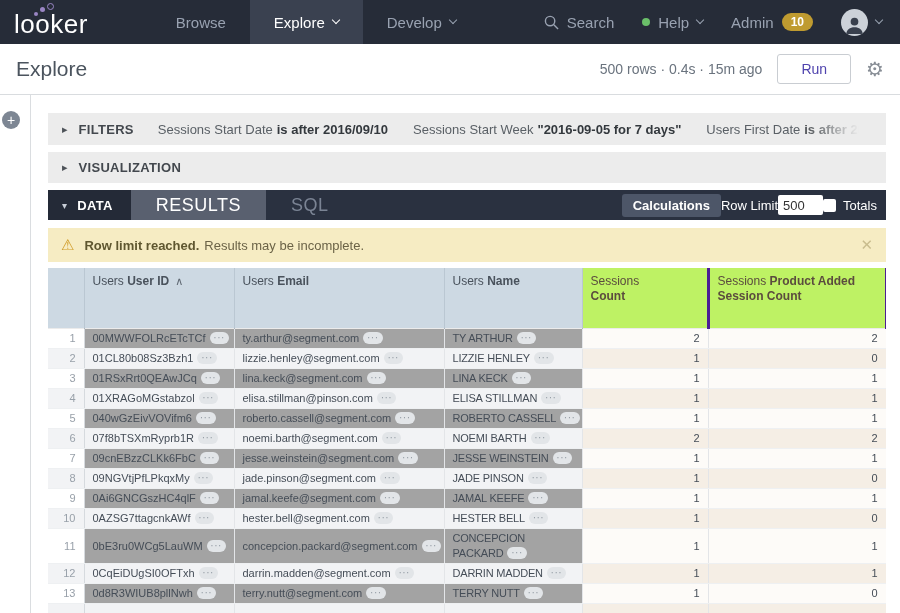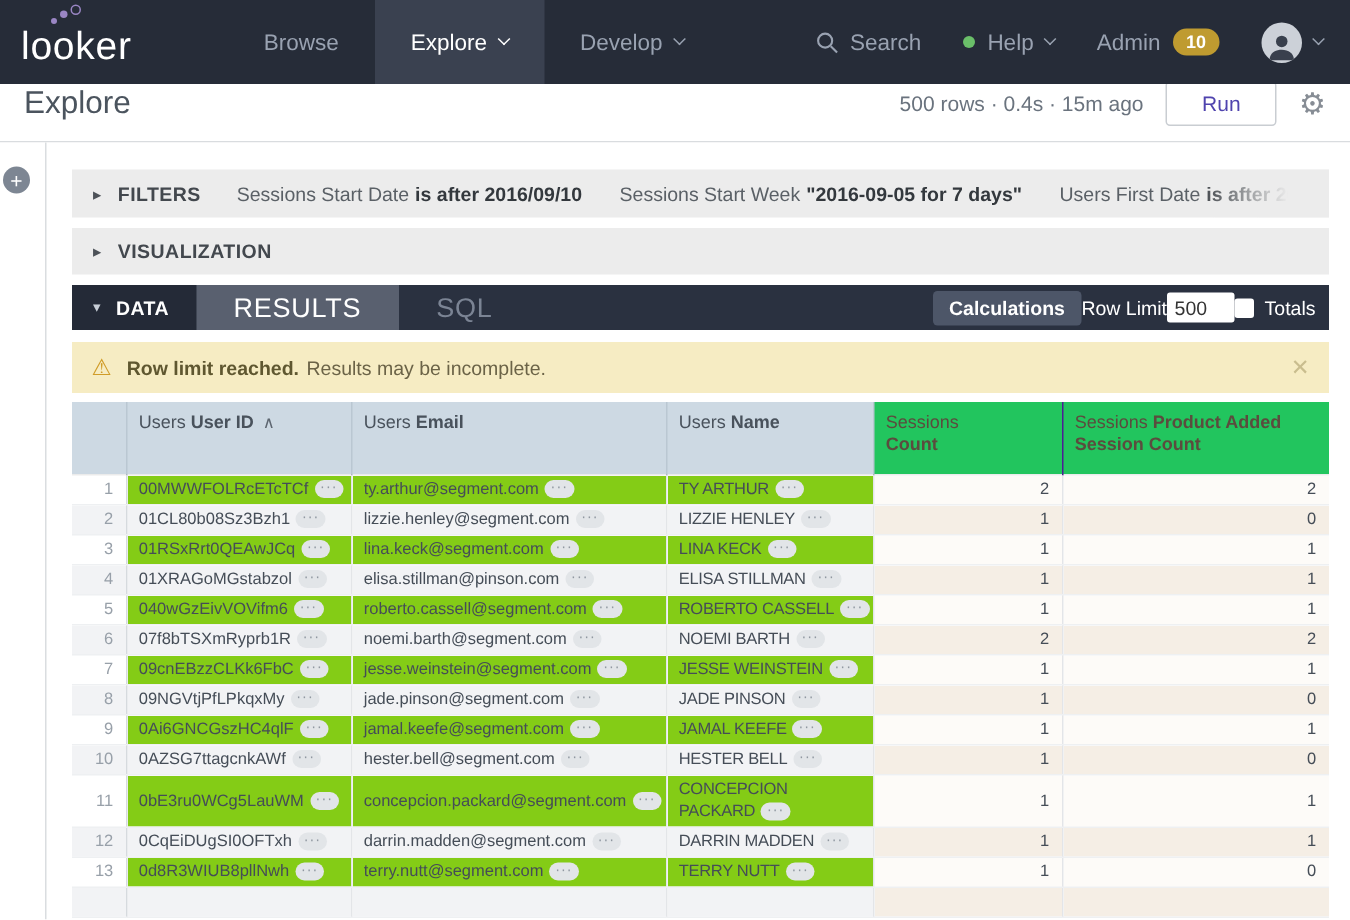--- a/index.html
+++ b/index.html
@@ -5,21 +5,21 @@
   * { box-sizing: border-box; margin: 0; padding: 0; }
   html,body { width:900px; height:613px; }
   body {
     font-family:"Liberation Sans", sans-serif;
     background:#fff; overflow:hidden; position:relative;
     color:#444c55;
   }
   .glyph { font-family:"DejaVu Sans", sans-serif; }
 
   
-  .topnav { position:absolute; top:0; left:0; right:0; height:56px;
+  .topnav { position:absolute; top:0; left:0; right:0; height:44px;
     background:#262c38; display:flex; align-items:stretch; z-index:5; }
   .logo { display:flex; align-items:center; padding:0 34px 0 14px; position:relative; cursor:pointer; }
   .logo-text { color:#fff; font-size:26px; letter-spacing:.5px; line-height:1; padding-top:4px;}
   .bubble { position:absolute; border-radius:50%; background:#9a86c4; }
   .b1 { width:5px; height:5px; left:40px; top:7px; }
   .b2 { width:7px; height:7px; left:47px; top:3px; background:transparent; border:1.5px solid #9a86c4; }
   .b3 { width:4px; height:4px; left:34px; top:12px; }
   .nav-items { display:flex; align-items:stretch; margin-left:30px; }
   .nav-item { display:flex; align-items:center; gap:8px; padding:12px 24px;
     color:#99a2b1; font-size:15px; cursor:pointer; }
@@ -88,37 +88,37 @@
   .warning { position:absolute; left:48px; right:14px; top:133px; height:34px;
     background:#f6ecc3; display:flex; align-items:center; padding:0 13px;
     font-size:13px; color:#6b6347; }
   .warn-icon { color:#d09c28; font-size:15px; margin-right:10px; line-height:1; }
   .warn-bold { font-weight:bold; color:#5f5730; margin-right:5px; }
   .warn-close { margin-left:auto; color:#c9bd8e; font-size:15px; cursor:pointer; }
 
   
   .table-wrap { position:absolute; left:48px; top:173px; width:838px; bottom:0; overflow:hidden; }
   table { border-collapse:collapse; table-layout:fixed; width:838px; }
-  th { text-align:left; vertical-align:top; padding:6px 8px 4px; height:48px;
+  th { text-align:left; vertical-align:top; padding:6px 8px 4px; height:60px;
     font-weight:normal; font-size:12px; line-height:15px; cursor:pointer;
     border-bottom:1px solid rgba(0,0,0,.08); }
   th.dim { background:#cdd9e3; color:#49525c; border-right:1px solid #bac7d2; white-space:nowrap; }
-  th.meas { background:#22c55e; color:#5b4c3e; border-right:1px solid #4c1d95; }
+  th.meas { background:#bef264; color:#5b4c3e; border-right:3px solid #4c1d95; }
   th.corner { background:#cdd9e3; border-right:1px solid #bac7d2; cursor:default; }
   th .fname { font-weight:bold; }
   .hdr-inner { display:block; white-space:normal; }
   .hdr-inner.narrow { max-width:64px; }
   .sort-caret { margin-left:6px; font-size:11px; color:#5e6771; }
 
   td { height:20px; padding:2px 8px; font-size:11px; color:#454d57;
     border-right:1px solid #e3e5e8; border-bottom:1px solid #eef0f2;
     overflow:hidden; white-space:nowrap; }
   td.rownum { text-align:right; color:#98a0a9; background:#fff;
     border-right:1px solid #d6dade; cursor:default; }
-  td.dim { background:#84cc16; }
+  td.dim { background:#a3a3a3; }
   td.name-cell { letter-spacing:-.2px; }
   td.name-cell.wrap { white-space:normal; line-height:15px; }
   td.meas { text-align:right; background:#fdfbf8; }
   tr.even td.rownum, tr.even td.dim { background:#f2f3f5; }
   tr.even td.meas { background:#f5eee5; }
   .pill { display:inline-block; background:#e2e5e8; color:#8f97a0; border-radius:8px;
     padding:0 4px; margin-left:4px; font-size:9px; line-height:12px;
     letter-spacing:1px; vertical-align:1px; cursor:pointer; }
 </style>
 </head>

